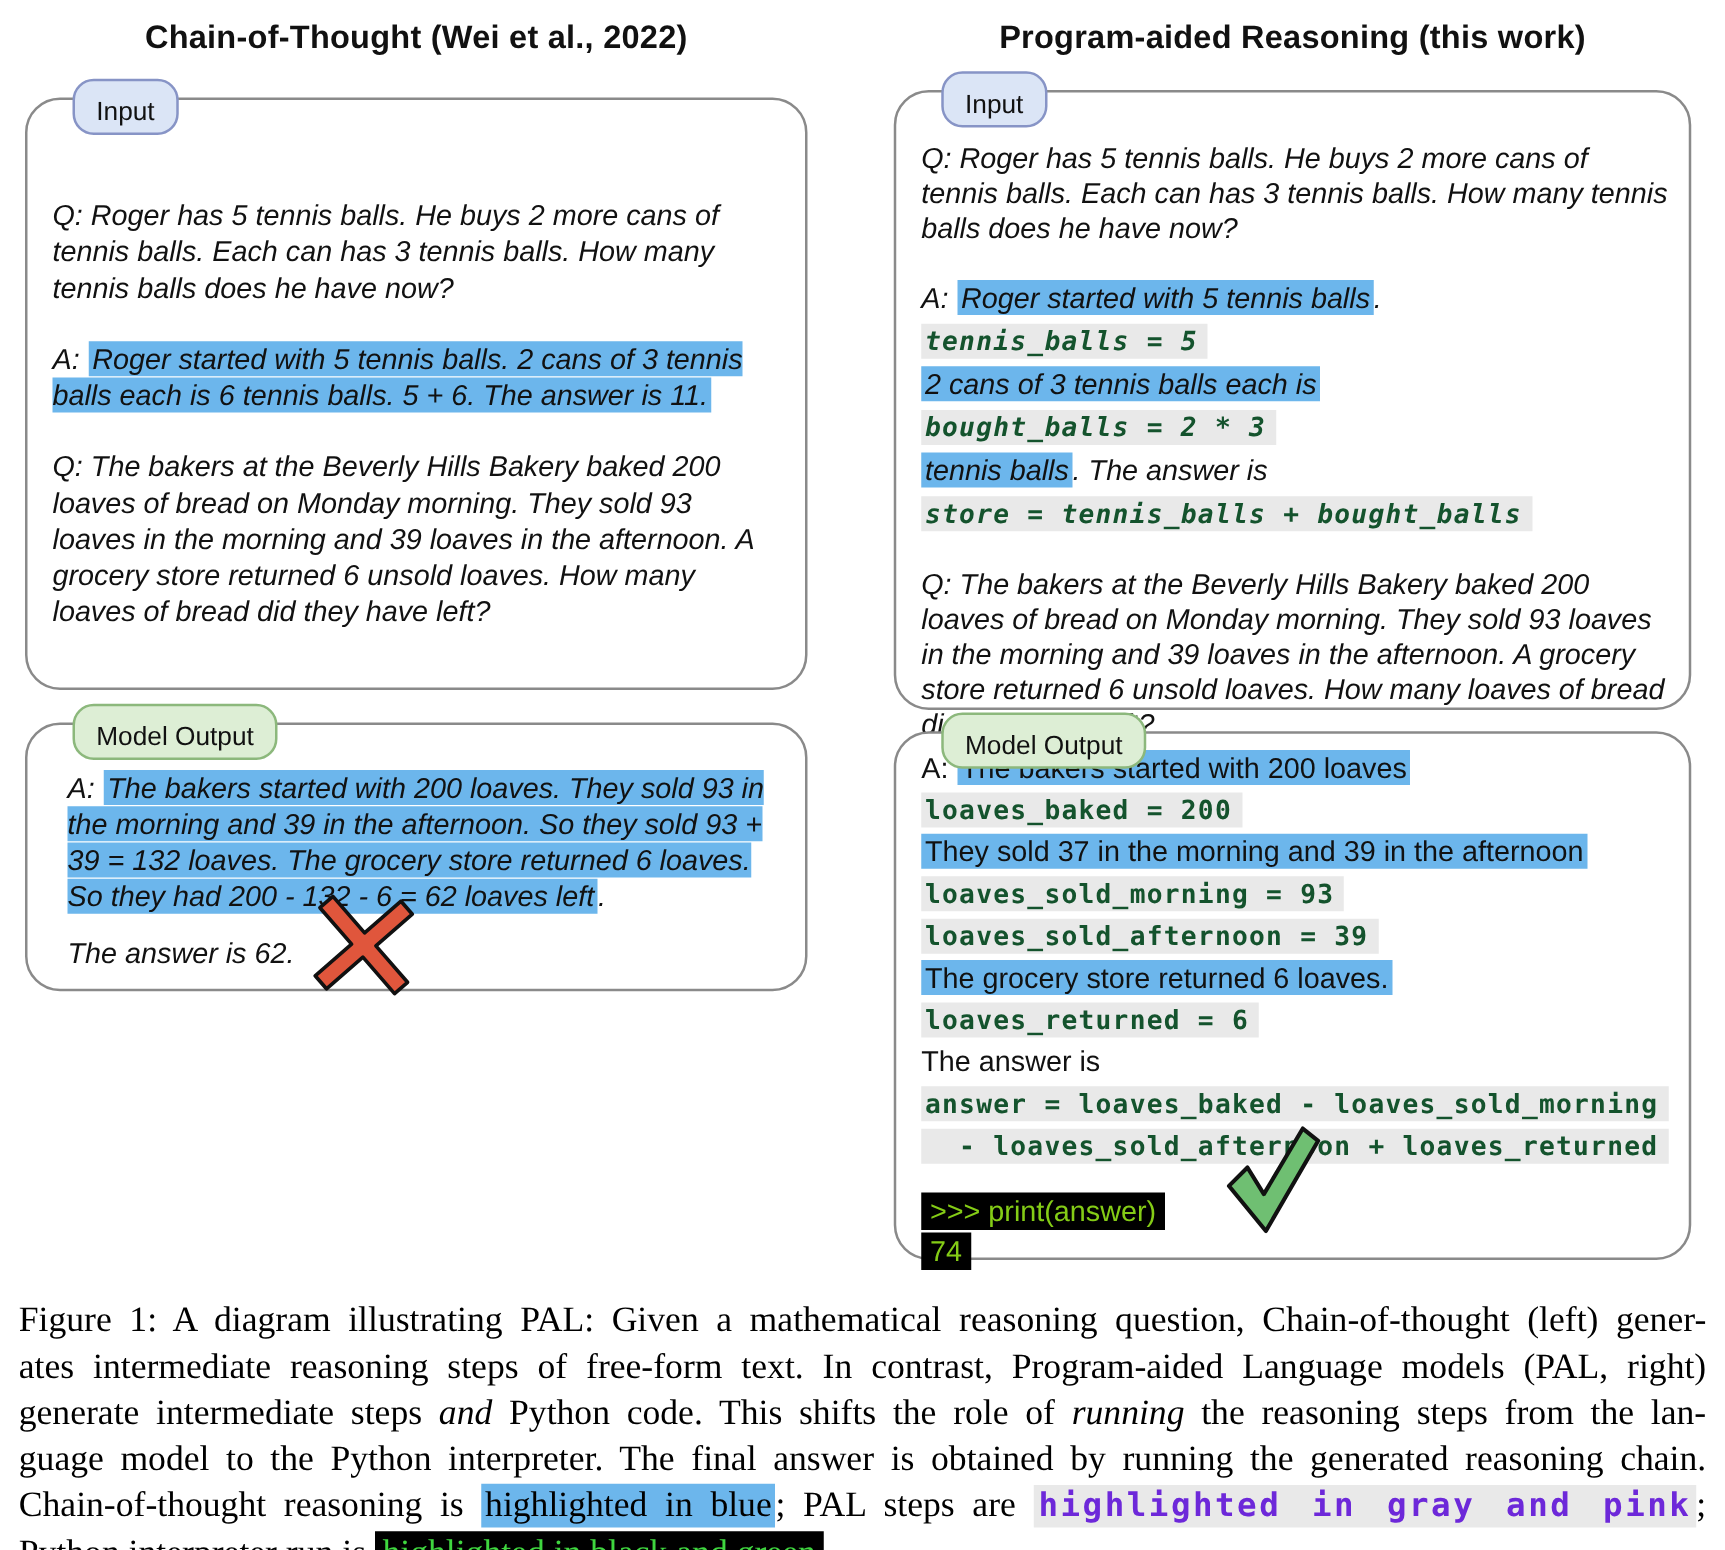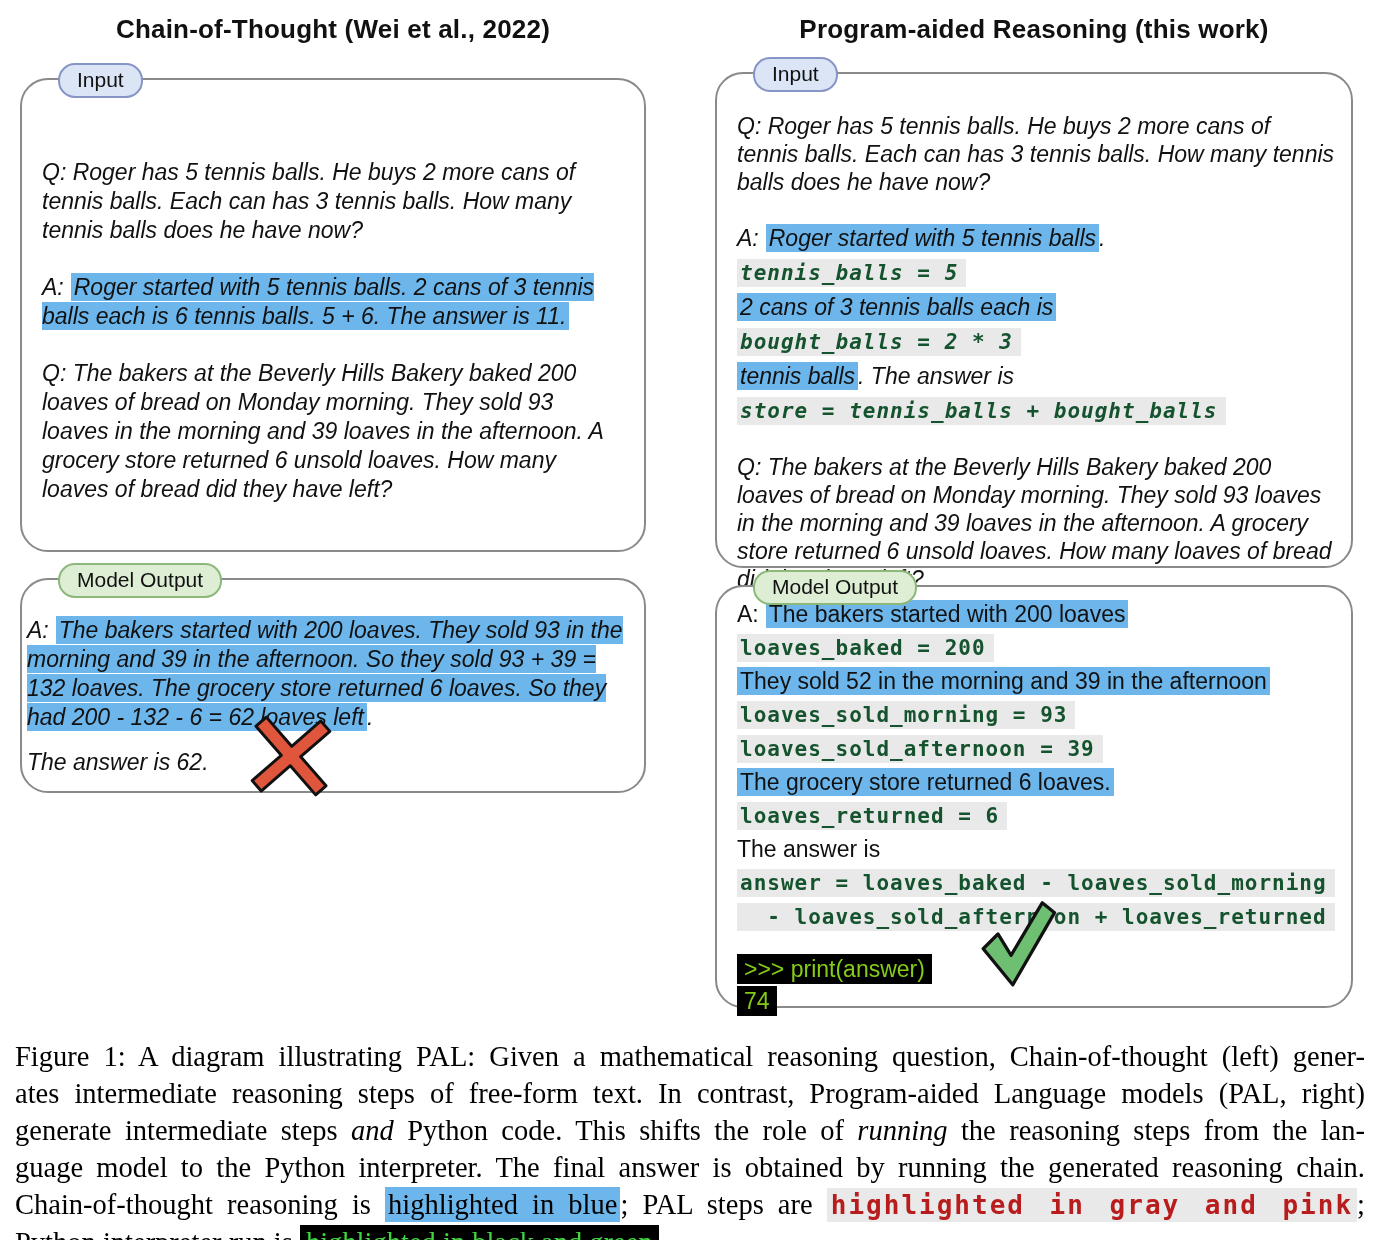--- a/index.html
+++ b/index.html
@@ -8,27 +8,27 @@
   .col-title{position:absolute;top:14px;font-size:26px;font-weight:bold;text-align:center;letter-spacing:.2px;}
   #title-left{left:20px;width:626px;}
   #title-right{left:715px;width:638px;}
 
   .panel{position:absolute;border:2.5px solid #8a8a8a;border-radius:28px;background:#fff;box-sizing:border-box;}
   #panel-left-input{left:20px;top:78px;width:626px;height:474px;}
   #panel-left-output{left:20px;top:578px;width:626px;height:215px;}
   #panel-right-input{left:715px;top:72px;width:638px;height:496px;}
   #panel-right-output{left:715px;top:585px;width:638px;height:423px;}
 
-  .tab{position:absolute;top:-17px;left:36px;padding:3px 17px 4px;border-radius:17px;
+  .tab{position:absolute;top:-17px;left:36px;padding:13px 17px 4px;border-radius:17px;
        font-size:21px;background:#dbe5f6;border:2.5px solid #8794c6;white-space:nowrap;}
   .tab.green{background:#ddeed5;border-color:#8cb87c;}
 
   .panel-body{font-size:23px;line-height:29px;}
   #panel-left-input  .panel-body{padding:62px 18px 0 20px;}
-  #panel-left-output .panel-body{padding:20px 18px 0 5px;}
+  #panel-left-output .panel-body{padding:20px 18px 0 32px;}
   #panel-right-input .panel-body{padding:22px 16px 0 20px;line-height:28px;}
   #panel-right-output .panel-body{padding:14px 16px 0 20px;line-height:26px;}
 
   .para{margin:16px 0 28px 0;font-style:italic;}
   .para:last-child{margin-bottom:0;}
 
   .prefix{margin-right:7px;}
   .hl{background:#6cb6ec;padding:1px 3px;}
   .code{font-family:"DejaVu Sans Mono",monospace;font-weight:bold;color:#14532d;background:#e9e9e9;
         font-size:21px;letter-spacing:1px;padding:2px 8px 2px 3px;white-space:pre;}
@@ -43,21 +43,21 @@
   .verdict{position:absolute;}
   #x-icon{left:230px;top:136px;width:78px;height:80px;transform:rotate(4deg);}
   #check-icon{left:258px;top:310px;width:82px;height:92px;}
 
   .caption{position:absolute;left:15px;top:1038px;width:1350px;
            font-family:"Liberation Serif",serif;font-size:28.5px;line-height:37px;color:#000;}
   .cap-line{text-align:justify;text-align-last:justify;}
   .cap-line.last{text-align-last:left;}
   .cap-italic{font-style:italic;}
   .cap-blue{background:#6cb6ec;padding:2px 3px;}
-  .cap-code{font-family:"DejaVu Sans Mono",monospace;font-weight:bold;color:#b91c1c;background:#e9e9e9;
+  .cap-code{font-family:"DejaVu Sans Mono",monospace;font-weight:bold;color:#6d28d9;background:#e9e9e9;
             font-size:26px;letter-spacing:2px;padding:2px 4px;white-space:nowrap;}
   .cap-term{background:#000;color:#3fd63f;padding:2px 6px;}
 </style>
 </head>
 <body>
 
 <div class="col-title" id="title-left">Chain-of-Thought (Wei et al., 2022)</div>
 <div class="col-title" id="title-right">Program-aided Reasoning (this work)</div>
 
 <section class="panel" id="panel-left-input">
@@ -94,21 +94,21 @@
     </div>
     <p class="para">Q: The bakers at the Beverly Hills Bakery baked 200 loaves of bread on Monday morning. They sold 93 loaves in the morning and 39 loaves in the afternoon. A grocery store returned 6 unsold loaves. How many loaves of bread did they have left?</p>
   </div>
 </section>
 
 <section class="panel" id="panel-right-output">
   <span class="tab green">Model Output</span>
   <div class="panel-body">
     <div class="pal-line"><span class="prefix">A:</span><span class="hl">The bakers started with 200 loaves</span></div>
     <div class="pal-line"><span class="code">loaves_baked = 200</span></div>
-    <div class="pal-line"><span class="hl">They sold 52 in the morning and 39 in the afternoon</span></div>
+    <div class="pal-line"><span class="hl">They sold 37 in the morning and 39 in the afternoon</span></div>
     <div class="pal-line"><span class="code">loaves_sold_morning = 93</span></div>
     <div class="pal-line"><span class="code">loaves_sold_afternoon = 39</span></div>
     <div class="pal-line"><span class="hl">The grocery store returned 6 loaves.</span></div>
     <div class="pal-line"><span class="code">loaves_returned = 6</span></div>
     <div class="pal-line"><span>The answer is</span></div>
     <div class="pal-line"><span class="code">answer = loaves_baked - loaves_sold_morning</span></div>
     <div class="pal-line"><span class="code">  - loaves_sold_afternoon + loaves_returned</span></div>
     <div class="terminal">
       <span class="term-line"><span class="term">&gt;&gt;&gt; print(answer)</span></span>
       <span class="term-line"><span class="term">74</span></span>

